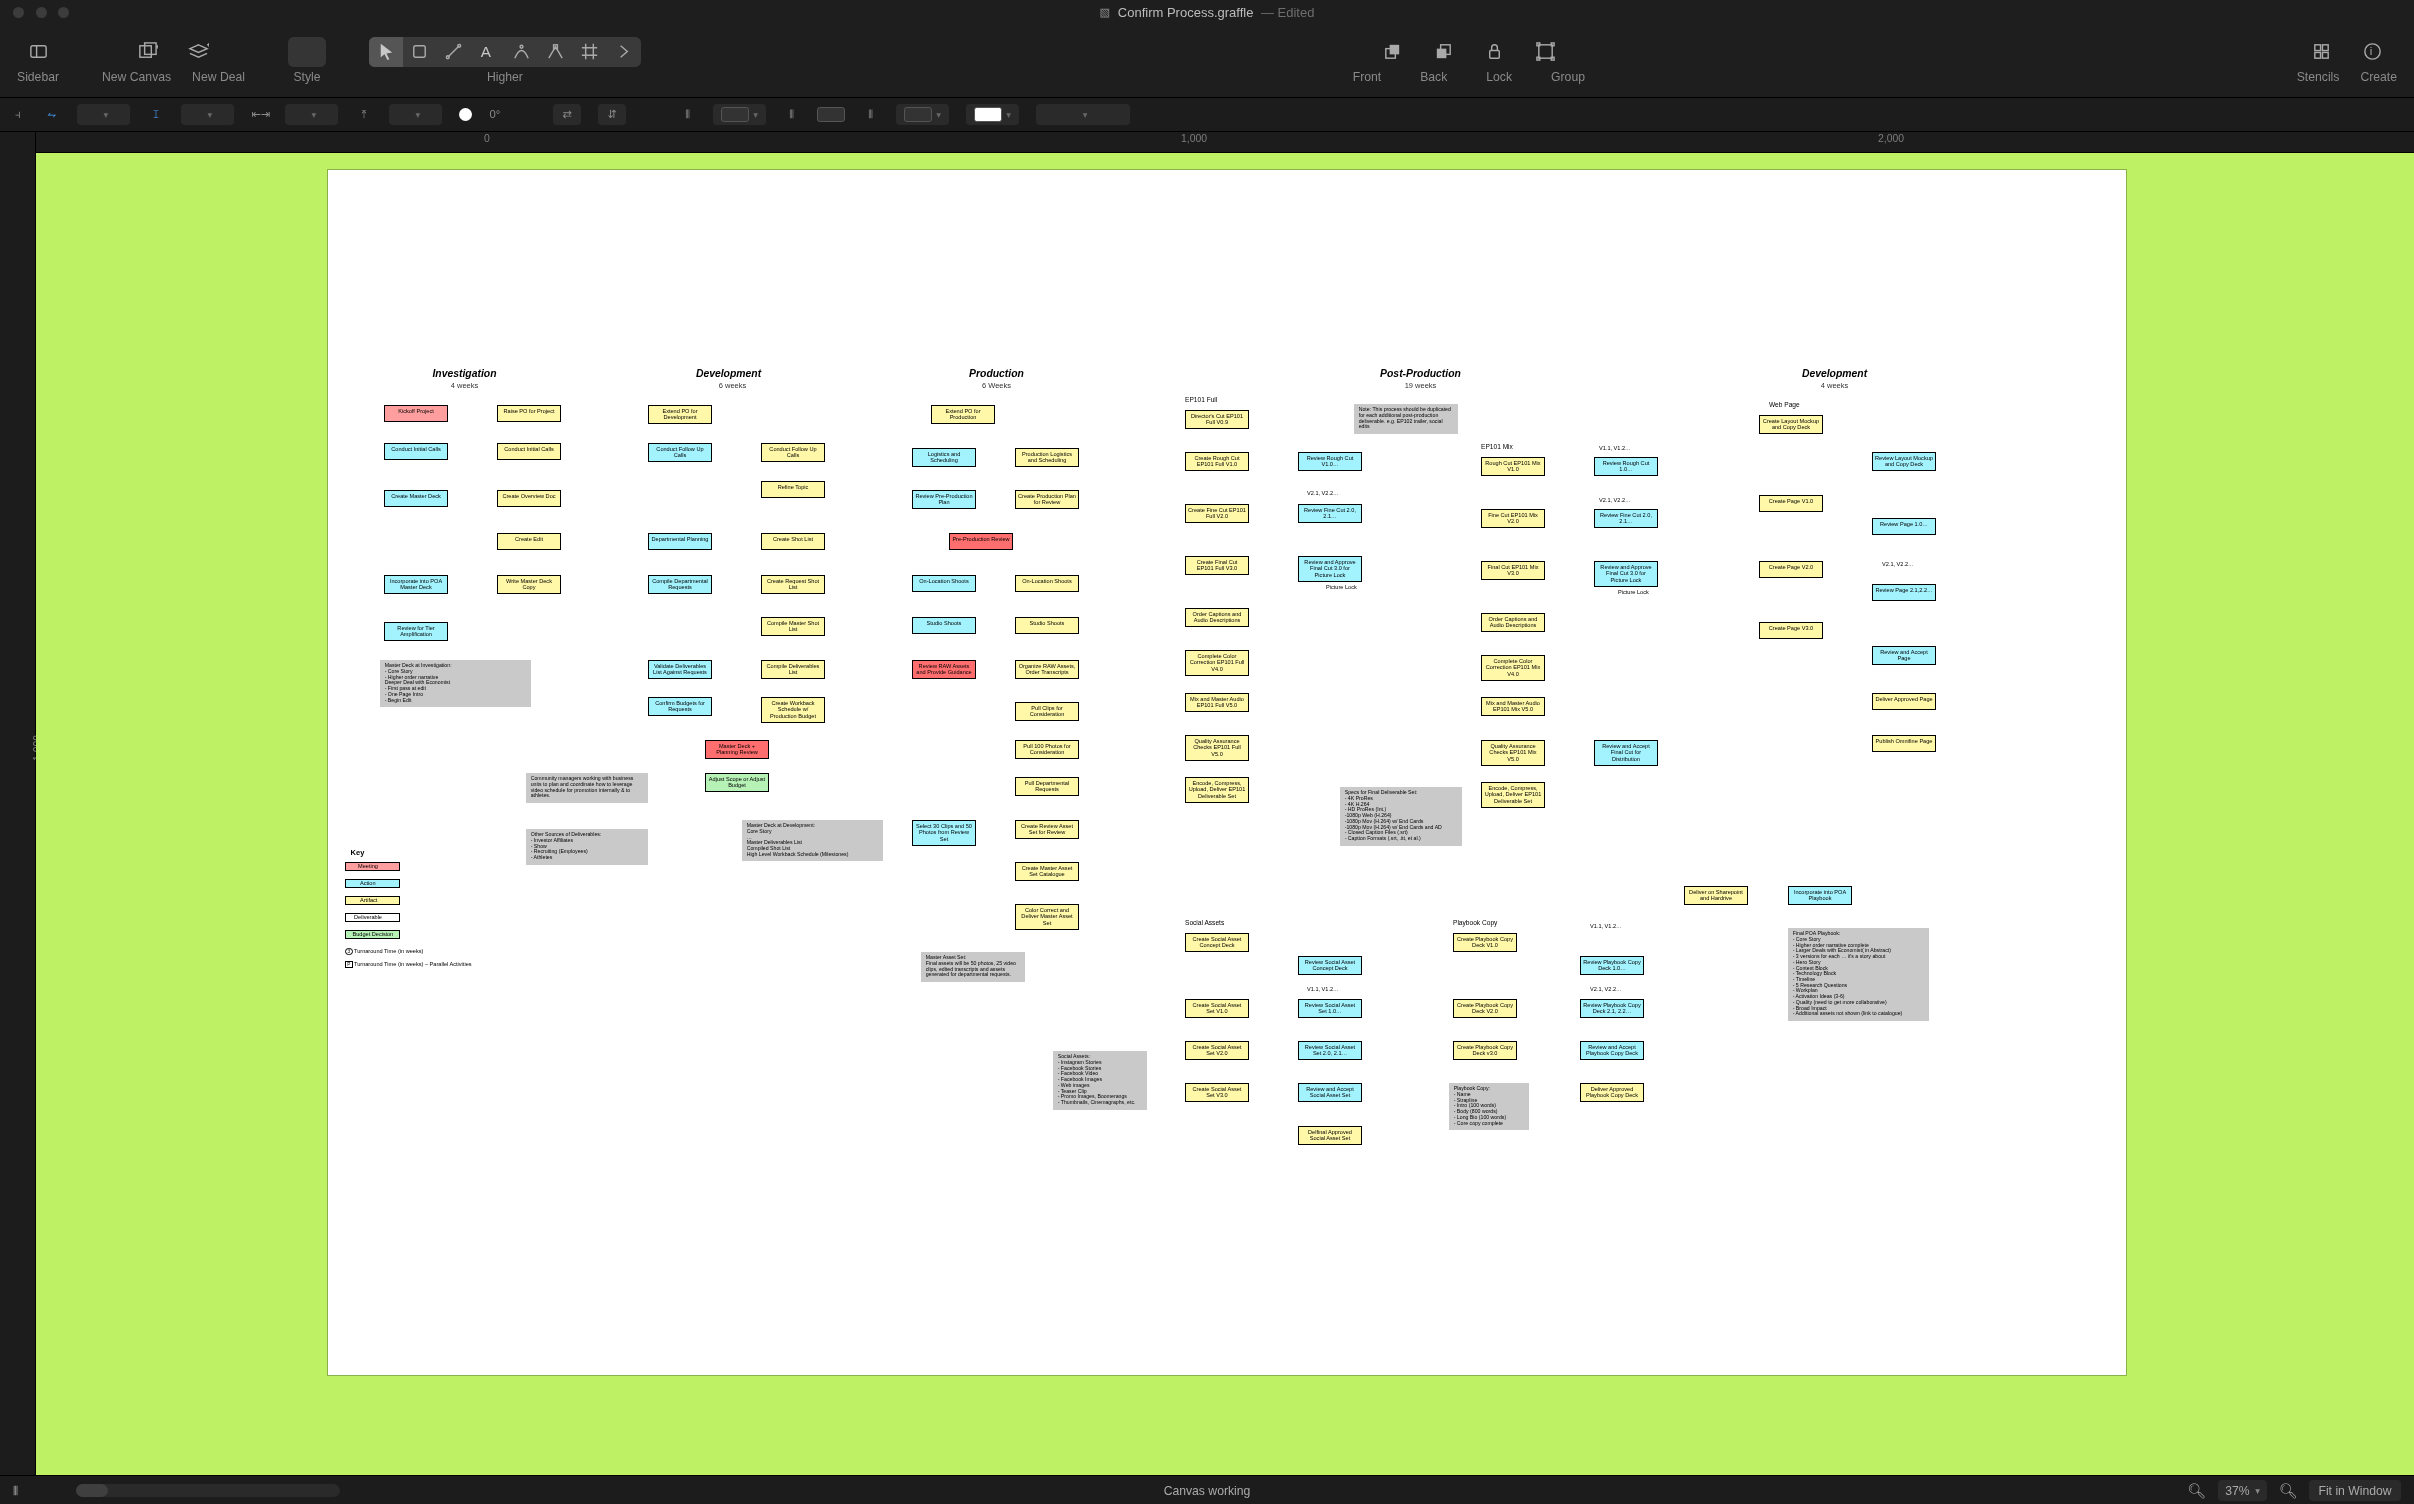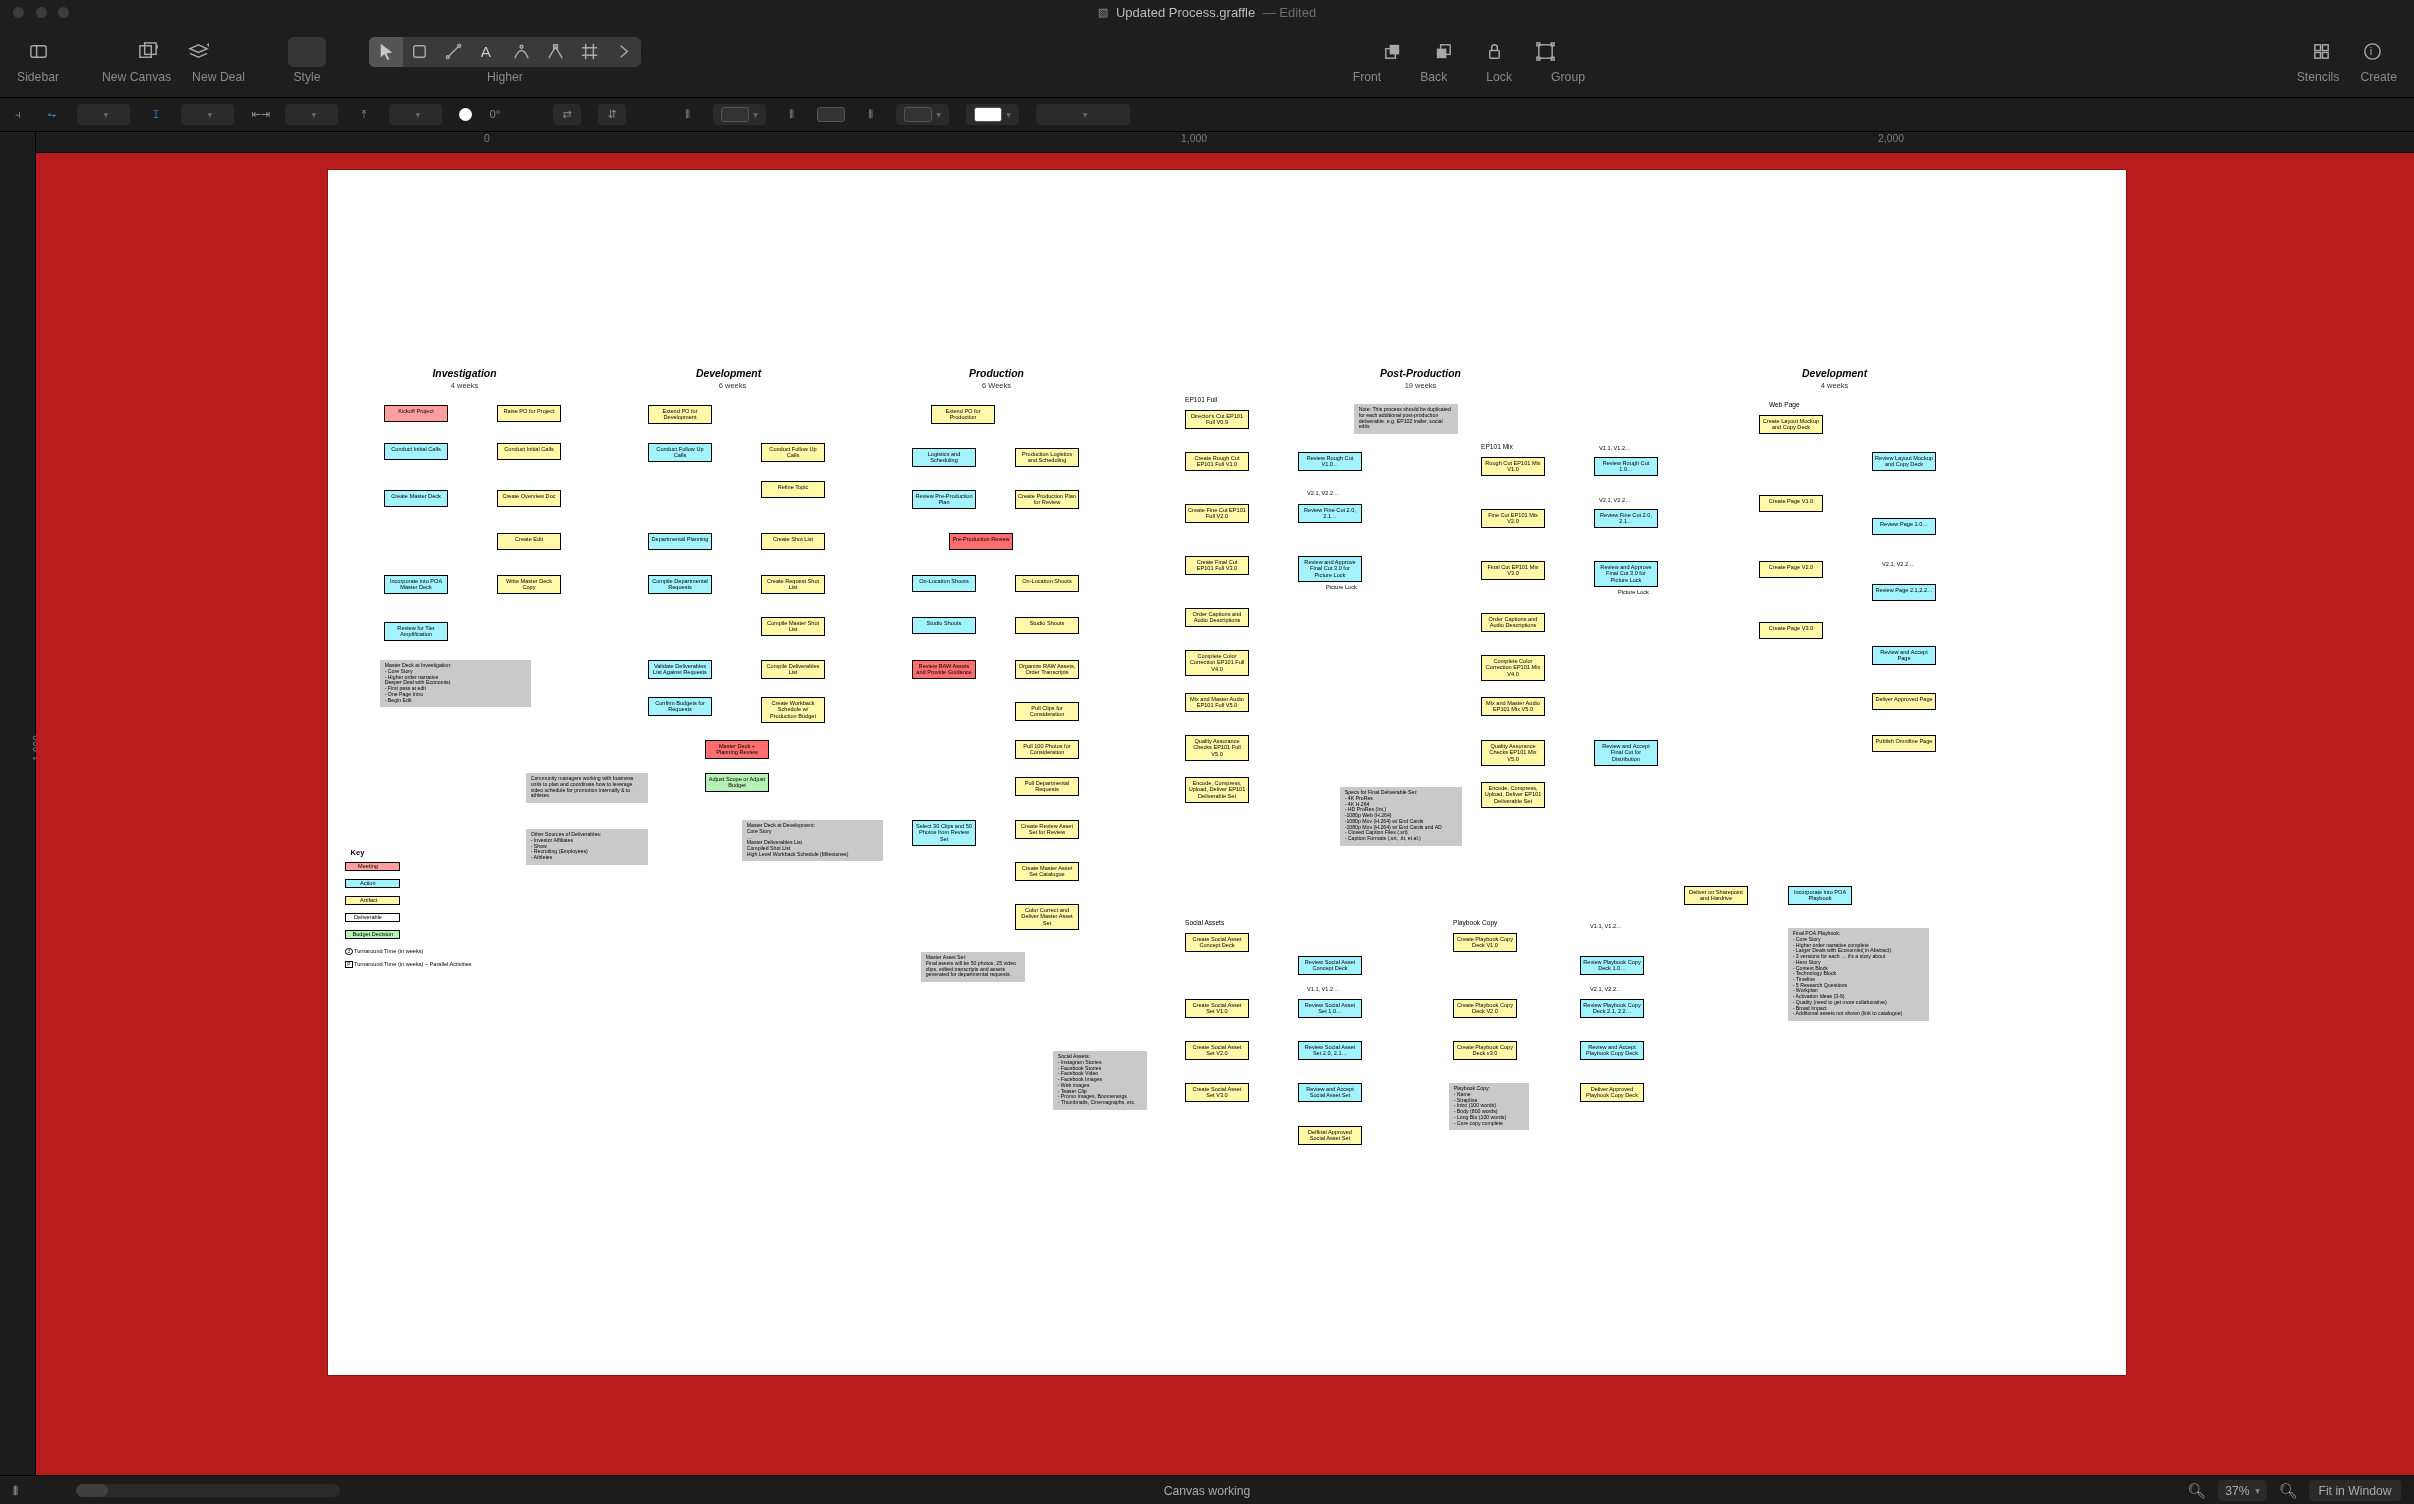--- a/index.html
+++ b/index.html
@@ -38,21 +38,21 @@
   .fmtbar .swatch.white { background:#fff; }
   .fmtbar .swatch.dark  { background:#333; }
 
   
   .workspace { position:relative; height:calc(100% - 24.5px - 73px - 34px - 30px); display:flex; }
   .vruler { width:36px; background:#1c1c1c; border-right:0.9px solid #000; position:relative; color:#7d7d7d; font-size:10.4px; }
   .vruler .tick { position:absolute; right:2.8px; transform:rotate(-90deg); transform-origin:right top; }
   .hruler { height:21px; background:#1c1c1c; border-bottom:0.9px solid #000; position:relative; color:#7d7d7d; font-size:10.4px; }
   .hruler .tick { position:absolute; top:1.9px; }
   .canvas-wrap { flex:1; display:flex; flex-direction:column; }
-  .canvas-scroll { flex:1; background:#b91c1c; overflow:hidden; position:relative; }
+  .canvas-scroll { flex:1; background:#bef264; overflow:hidden; position:relative; }
   .page { position:absolute; top:17px; left:292px; width:1798px; height:1205px; background:#fff; box-shadow:0 0 0 0.9px rgba(0,0,0,.3); }
 
   
   .page { font-size:5.6px; color:#000; }
   .phase-title { position:absolute; font-style:italic; font-weight:600; font-size:10.4px; text-align:center; width:113px; }
   .phase-sub   { position:absolute; font-size:7.5px; text-align:center; width:113px; color:#333; }
   .box { position:absolute; width:64px; min-height:17px; border:0.9px solid #000; text-align:center; padding:2.8px 1.9px; line-height:1.1; }
   .cyan    { background:#a3f3ff; }
   .yellow  { background:#fff8a8; }
   .red     { background:#ff9e9e; }
@@ -81,21 +81,21 @@
 <body>
 
 <div class="titlebar">
   <div class="traffic">
     <span></span>
     <span></span>
     <span></span>
   </div>
   <div class="tb-center">
     <span class="doc-icon">▧</span>
-    <span class="docname">Updated Process.graffle</span>
+    <span class="docname">Confirm Process.graffle</span>
     <span class="edited">— Edited</span>
   </div>
 </div>
 
 <div class="toolbar">
   <div class="tb-group">
     <div class="tb-btn">
         <svg class="ic" viewBox="0 0 22 22" width="21" height="21">
           <rect x="3" y="5" width="16" height="12" rx="2"></rect>
           <line x1="9" y1="5" x2="9" y2="17"></line>

